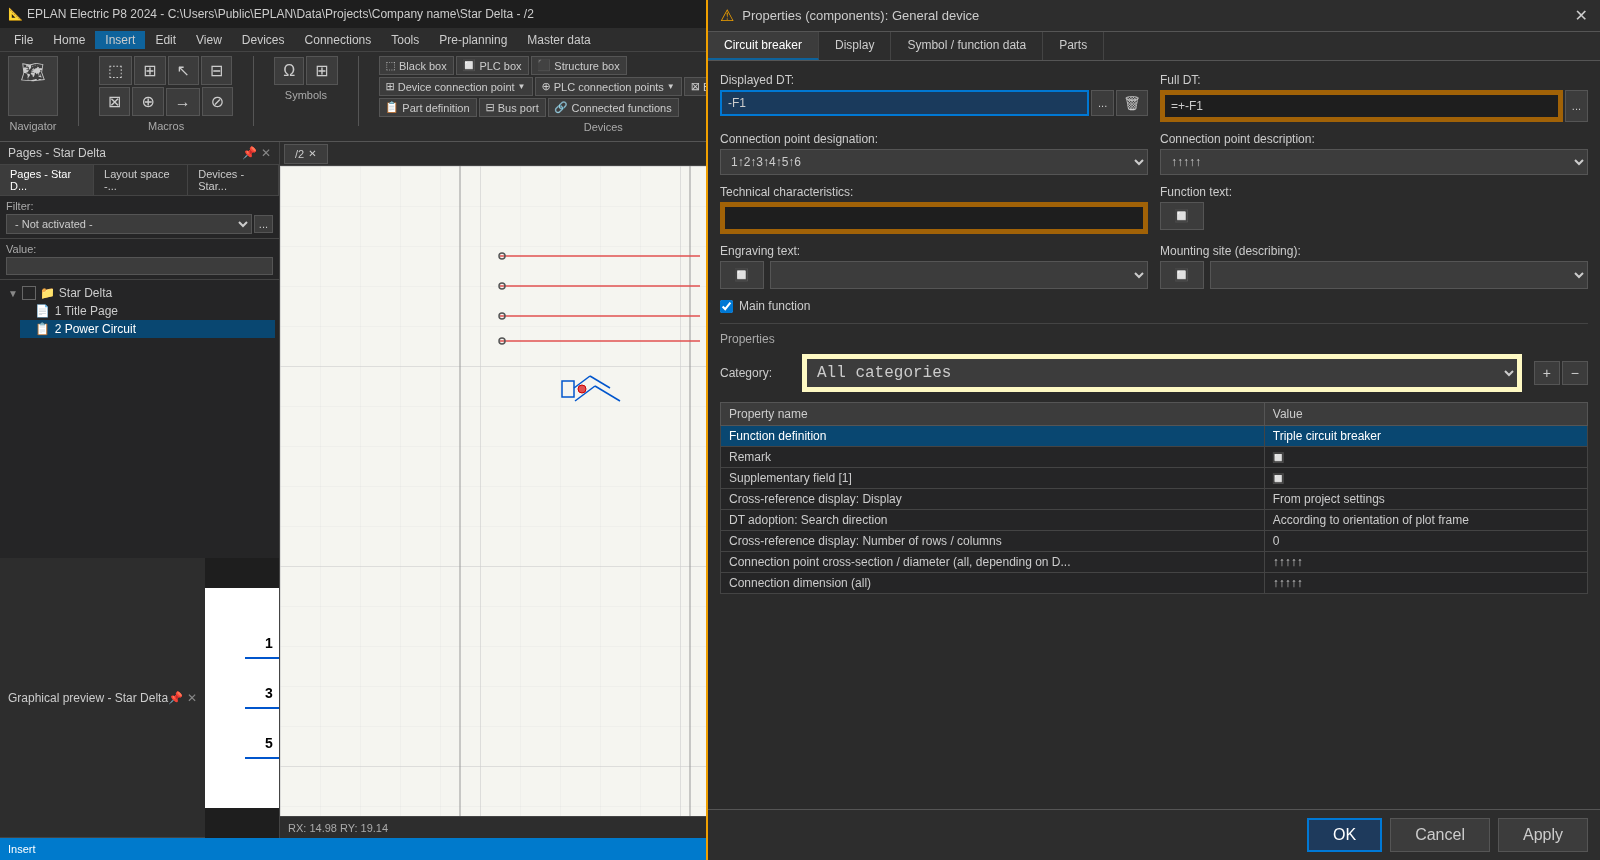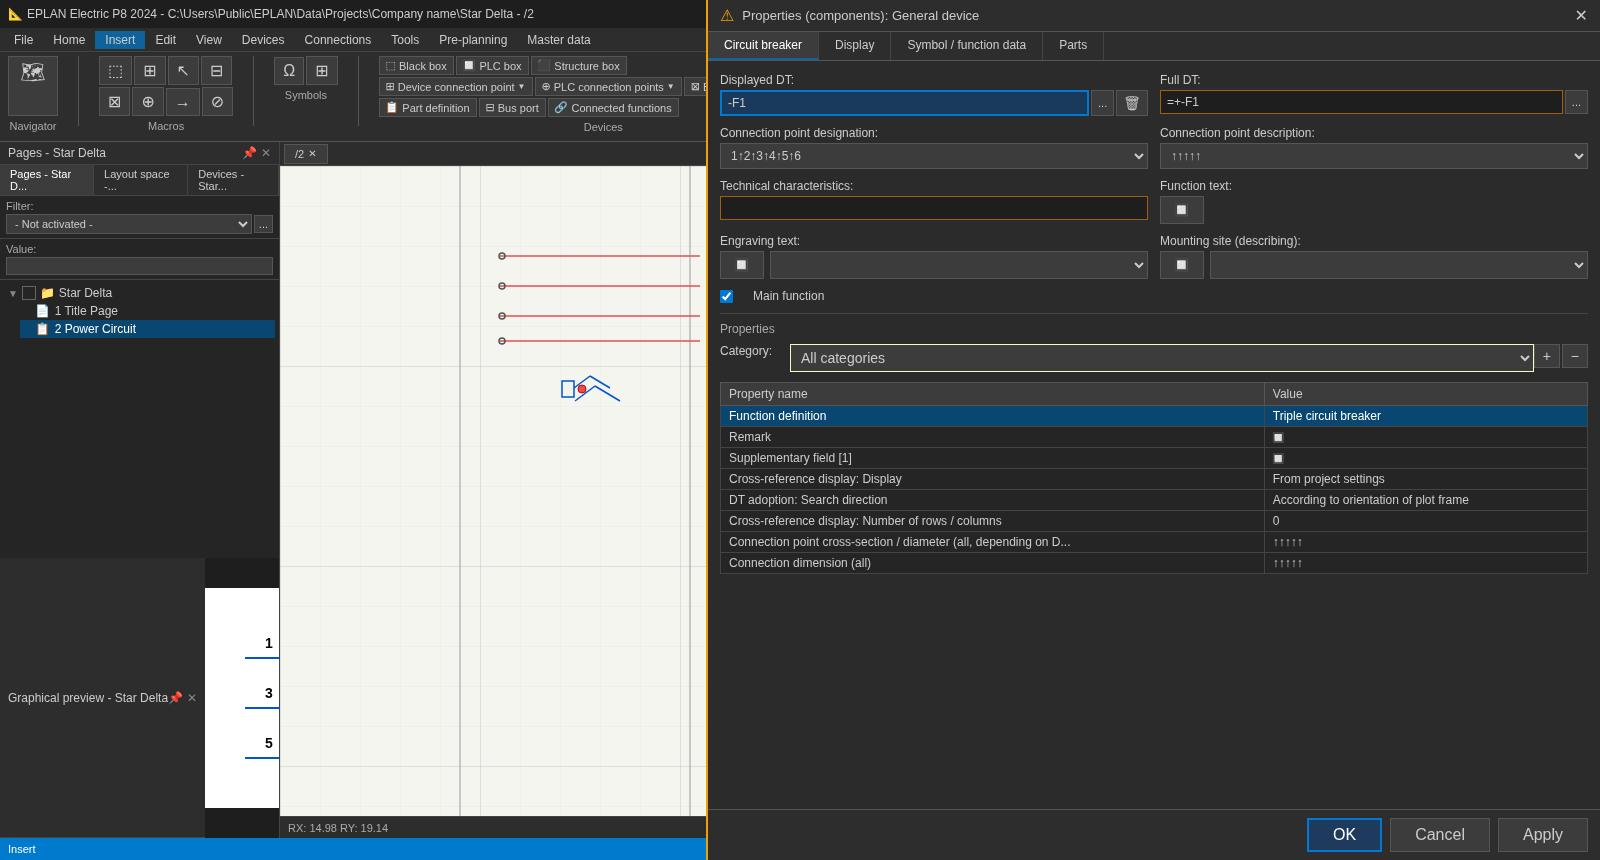--- a/index.html
+++ b/index.html
@@ -73,37 +73,37 @@
     .dialog-title-text { color: #ccc; font-size: 13px; font-weight: 500; display: flex; align-items: center; gap: 8px; }
     .warning-icon { color: #f0a000; font-size: 16px; }
     .dialog-close { background: none; border: none; color: #ccc; cursor: pointer; font-size: 16px; }
     .dialog-tabs { display: flex; border-bottom: 1px solid #555; background: #2d2d2d; }
     .dialog-tab { padding: 6px 16px; cursor: pointer; font-size: 12px; color: #ccc; border-right: 1px solid #444; }
     .dialog-tab.active { background: #3c3c3c; color: #fff; border-bottom: 2px solid #0e639c; }
     .dialog-body { flex: 1; padding: 12px; overflow-y: auto; }
     .form-row { display: flex; gap: 12px; margin-bottom: 10px; }
     .form-group { flex: 1; display: flex; flex-direction: column; gap: 3px; }
     .form-label { font-size: 12px; color: #ccc; }
-    .form-input { background: #1e1e1e; border: 1px solid #a16207; color: #ccc; font-size: 12px; padding: 4px 6px; width: 100%; }
+    .form-input { background: #1e1e1e; border: 5px solid #a16207; color: #ccc; font-size: 12px; padding: 4px 6px; width: 100%; }
     .form-input.highlighted { border: 2px solid #0078d4; background: #1a3a5c; }
     .form-input-row { display: flex; gap: 2px; }
     .form-input-row .form-input { flex: 1; }
     .form-input-btn { background: #3c3c3c; border: 1px solid #555; color: #ccc; cursor: pointer; padding: 2px 6px; font-size: 11px; }
     .form-select { background: #3c3c3c; border: 1px solid #555; color: #ccc; font-size: 12px; padding: 4px 6px; width: 100%; }
     .form-icon-input { background: #3c3c3c; border: 1px solid #555; color: #ccc; font-size: 12px; padding: 4px 6px; width: 44px; height: 28px; display: flex; align-items: center; justify-content: center; }
     .form-icon-input-row { display: flex; gap: 2px; align-items: center; }
     .form-select-row { display: flex; gap: 2px; }
     .form-select-row .form-select { flex: 1; }
-    .checkbox-row { display: flex; align-items: center; gap: 20px; margin-bottom: 10px; }
+    .checkbox-row { display: flex; align-items: center; gap: 6px; margin-bottom: 10px; }
     .checkbox-row input { accent-color: #0078d4; }
     .section-divider { border: none; border-top: 1px solid #444; margin: 8px 0; }
     .section-title { font-size: 12px; color: #aaa; margin-bottom: 8px; }
-    .category-row { display: flex; align-items: flex-start; gap: 0; margin-bottom: 10px; }
+    .category-row { display: flex; align-items: center; gap: 12px; margin-bottom: 10px; }
     .category-label { font-size: 12px; color: #ccc; min-width: 70px; }
-    .category-select { flex: 1; background: #3c3c3c; border: 1px solid #fef9c3; color: #ccc; font-size: 14px; padding: 4px 6px; }
+    .category-select { flex: 1; background: #3c3c3c; border: 5px solid #fef9c3; color: #ccc; font-size: 16px; padding: 4px 6px; font-family: Liberation Mono, monospace; }
     .category-btns { display: flex; gap: 2px; }
     .category-btn { background: #3c3c3c; border: 1px solid #555; color: #ccc; cursor: pointer; padding: 3px 8px; font-size: 14px; }
     .prop-table { width: 100%; border-collapse: collapse; margin-top: 4px; }
     .prop-table th { background: #3c3c3c; border: 1px solid #555; padding: 4px 8px; text-align: left; font-size: 12px; color: #ccc; font-weight: normal; }
     .prop-table td { border: 1px solid #444; padding: 3px 8px; font-size: 12px; color: #ccc; background: #252526; }
     .prop-table tr:first-child td { background: #094771; color: #fff; }
     .dialog-footer { padding: 8px 12px; display: flex; justify-content: flex-end; gap: 8px; border-top: 1px solid #555; background: #2d2d2d; }
     .footer-btn { padding: 6px 24px; font-size: 16px; cursor: pointer; border: 1px solid #555; background: #3c3c3c; color: #ccc; }
     .footer-btn.primary { background: #1e3a5c; border: 2px solid #0078d4; color: #fff; }
 

